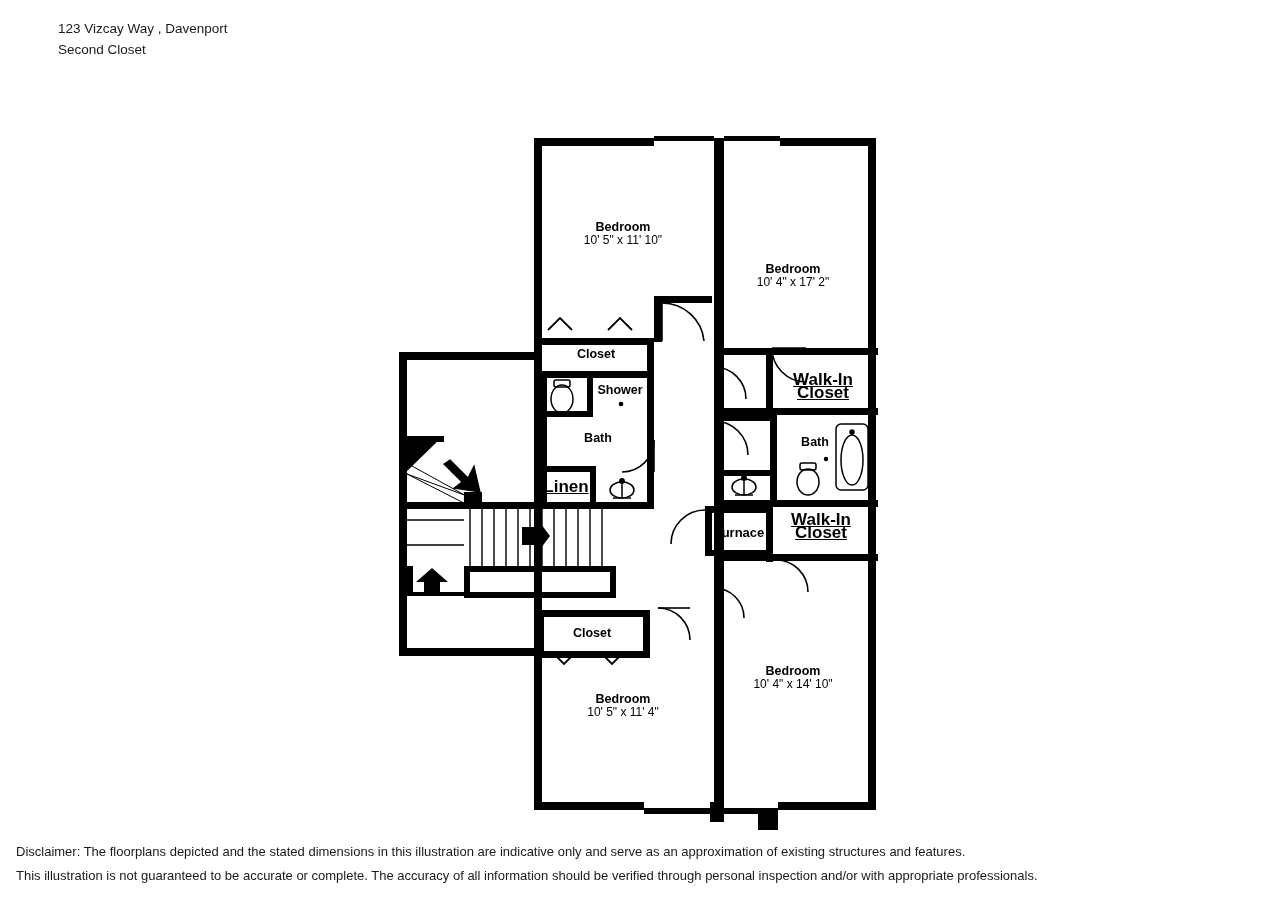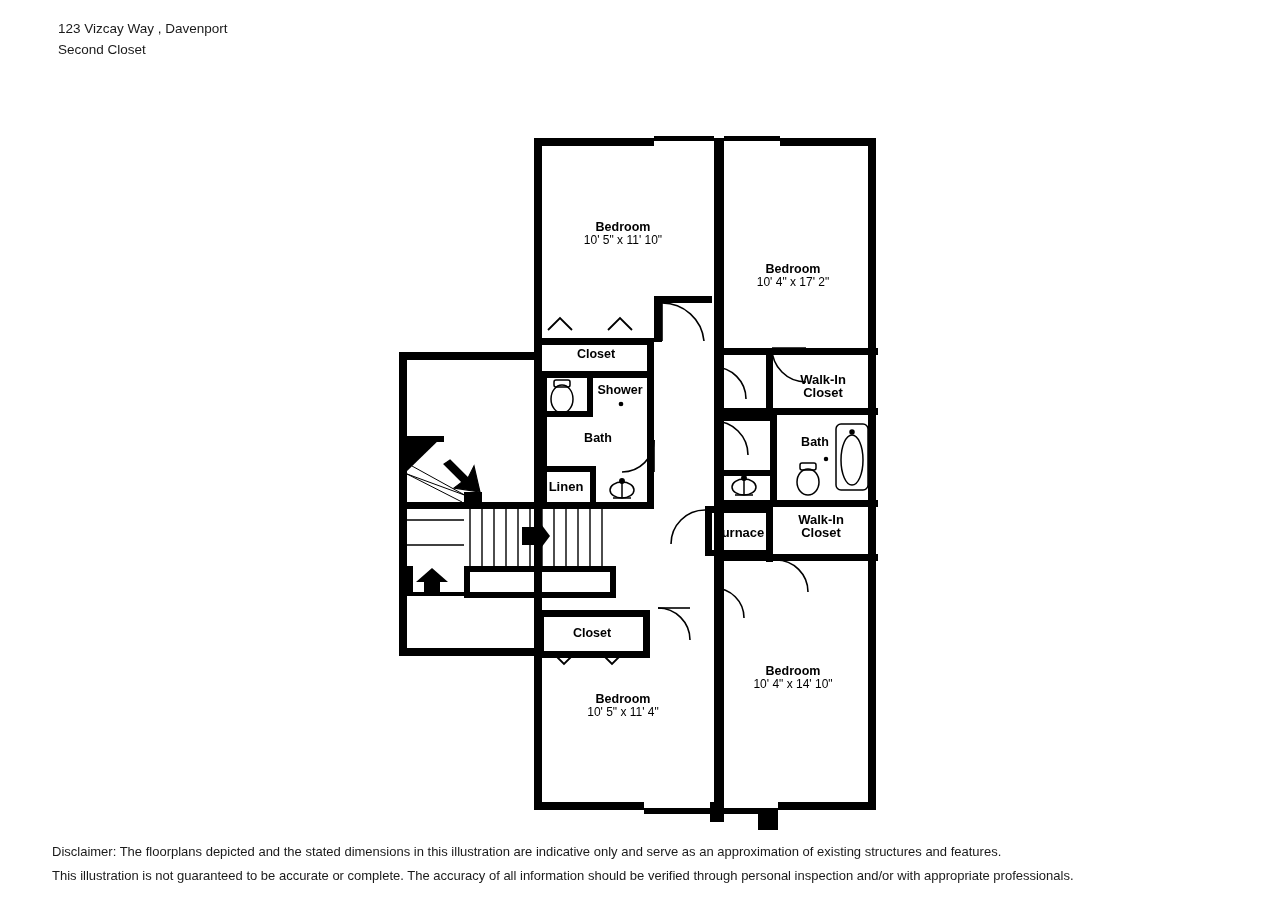--- a/index.html
+++ b/index.html
@@ -26,21 +26,21 @@
   .header div { white-space: nowrap; margin-left: 40px; }
 
   .footer {
     position: absolute;
     left: 16px;
     top: 840px;
     font-size: 13px;
     line-height: 24px;
     color: #1a1a1a;
   }
-  .footer div { white-space: nowrap; margin-left: 36px; }
+  .footer div { white-space: nowrap; }
 
   .plan {
     position: absolute;
     left: 0;
     top: 0;
     width: 1280px;
     height: 905px;
   }
 
   
@@ -55,21 +55,21 @@
   .lbl .name {
     font-weight: bold;
     font-size: 12.5px;
     display: block;
   }
   .lbl .dim {
     font-weight: normal;
     font-size: 12px;
     display: block;
   }
-  .lbl.small .name { font-size: 13px; }
+  .lbl.small .name { font-size: 17px; text-decoration: underline; }
   .lbl.tiny .name { font-size: 13px; }
 </style>
 </head>
 <body>
 
 <div class="header">
   <div>123 Vizcay Way , Davenport</div>
   <div>Second Closet</div>
 </div>
 

